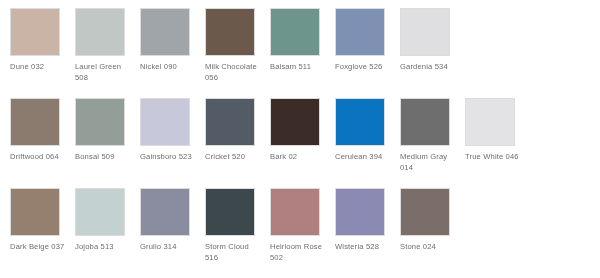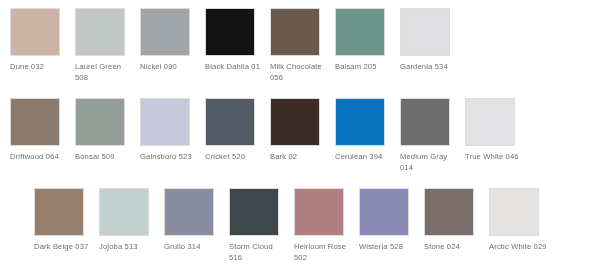--- a/index.html
+++ b/index.html
@@ -23,21 +23,20 @@
     flex-direction: column;
     gap: 0;
   }
   .swatch-row {
     display: flex;
     height: 90px;
     gap: 0;
   }
   .swatch-row:last-child {
     height: 88px;
-    margin-left: 24px;
   }
   .swatch-cell {
     width: 65px;
     flex: 0 0 65px;
     display: flex;
     flex-direction: column;
     align-items: flex-start;
   }
   .swatch-chip {
     width: 50px;
@@ -69,30 +68,30 @@
     </div>
     <div class="swatch-cell">
       <div class="swatch-chip" style="background-color: rgb(193, 199, 197);"></div>
       <div class="swatch-label">Laurel Green 508</div>
     </div>
     <div class="swatch-cell">
       <div class="swatch-chip" style="background-color: rgb(159, 165, 168);"></div>
       <div class="swatch-label">Nickel 090</div>
     </div>
     <div class="swatch-cell">
-      <div class="swatch-chip" style="background-color: rgb(19, 19, 19);"></div>
-      <div class="swatch-label">Black Dahlia 01</div>
-    </div>
-    <div class="swatch-cell">
       <div class="swatch-chip" style="background-color: rgb(107, 90, 75);"></div>
       <div class="swatch-label">Milk Chocolate 056</div>
     </div>
     <div class="swatch-cell">
       <div class="swatch-chip" style="background-color: rgb(110, 149, 139);"></div>
-      <div class="swatch-label">Balsam 205</div>
+      <div class="swatch-label">Balsam 511</div>
+    </div>
+    <div class="swatch-cell">
+      <div class="swatch-chip" style="background-color: rgb(126, 145, 180);"></div>
+      <div class="swatch-label">Foxglove 526</div>
     </div>
     <div class="swatch-cell">
       <div class="swatch-chip" style="background-color: rgb(223, 223, 225);"></div>
       <div class="swatch-label">Gardenia 534</div>
     </div>
   </div>
 
   <div class="swatch-row">
     <div class="swatch-cell">
       <div class="swatch-chip" style="background-color: rgb(139, 123, 110);"></div>
@@ -150,19 +149,15 @@
       <div class="swatch-label">Heirloom Rose 502</div>
     </div>
     <div class="swatch-cell">
       <div class="swatch-chip" style="background-color: rgb(138, 138, 180);"></div>
       <div class="swatch-label">Wisteria 528</div>
     </div>
     <div class="swatch-cell">
       <div class="swatch-chip" style="background-color: rgb(123, 110, 106);"></div>
       <div class="swatch-label">Stone 024</div>
     </div>
-    <div class="swatch-cell">
-      <div class="swatch-chip" style="background-color: rgb(228, 227, 225);"></div>
-      <div class="swatch-label">Arctic White 029</div>
-    </div>
   </div>
 
 </div>
 
 </body></html>

